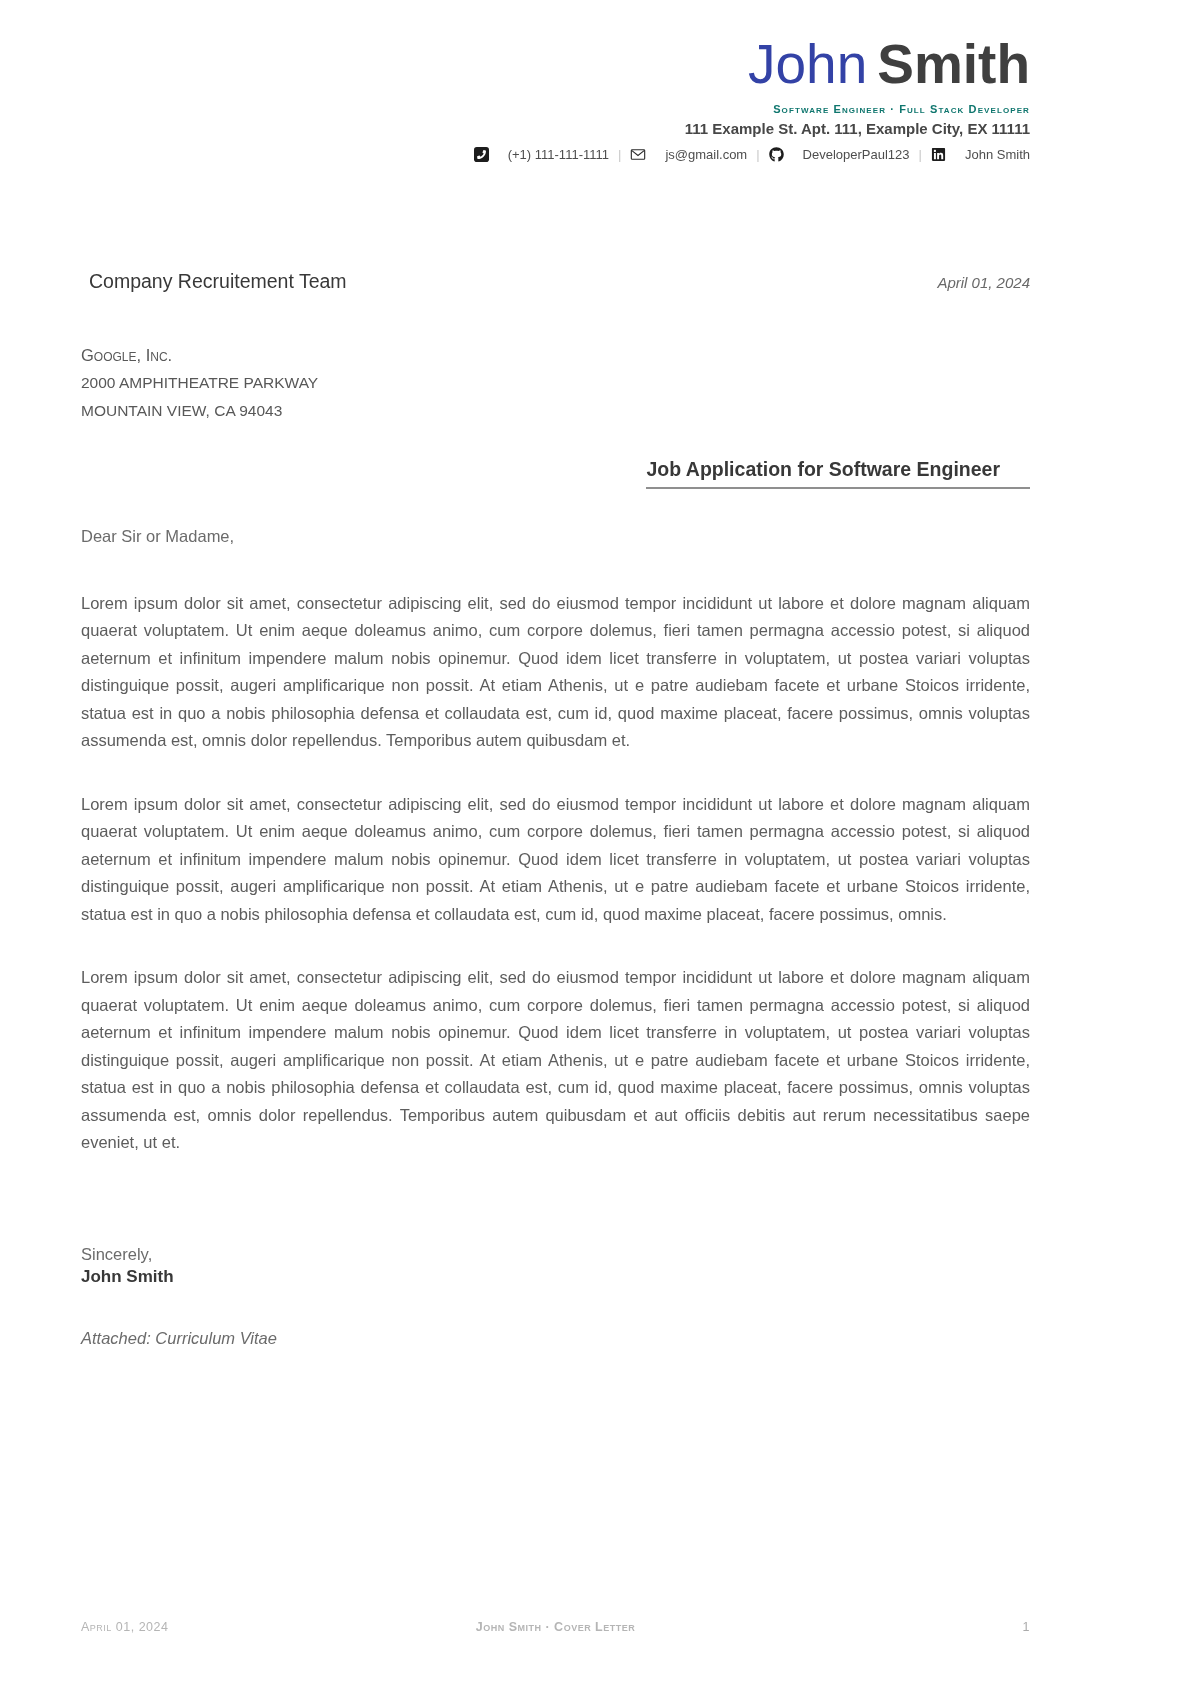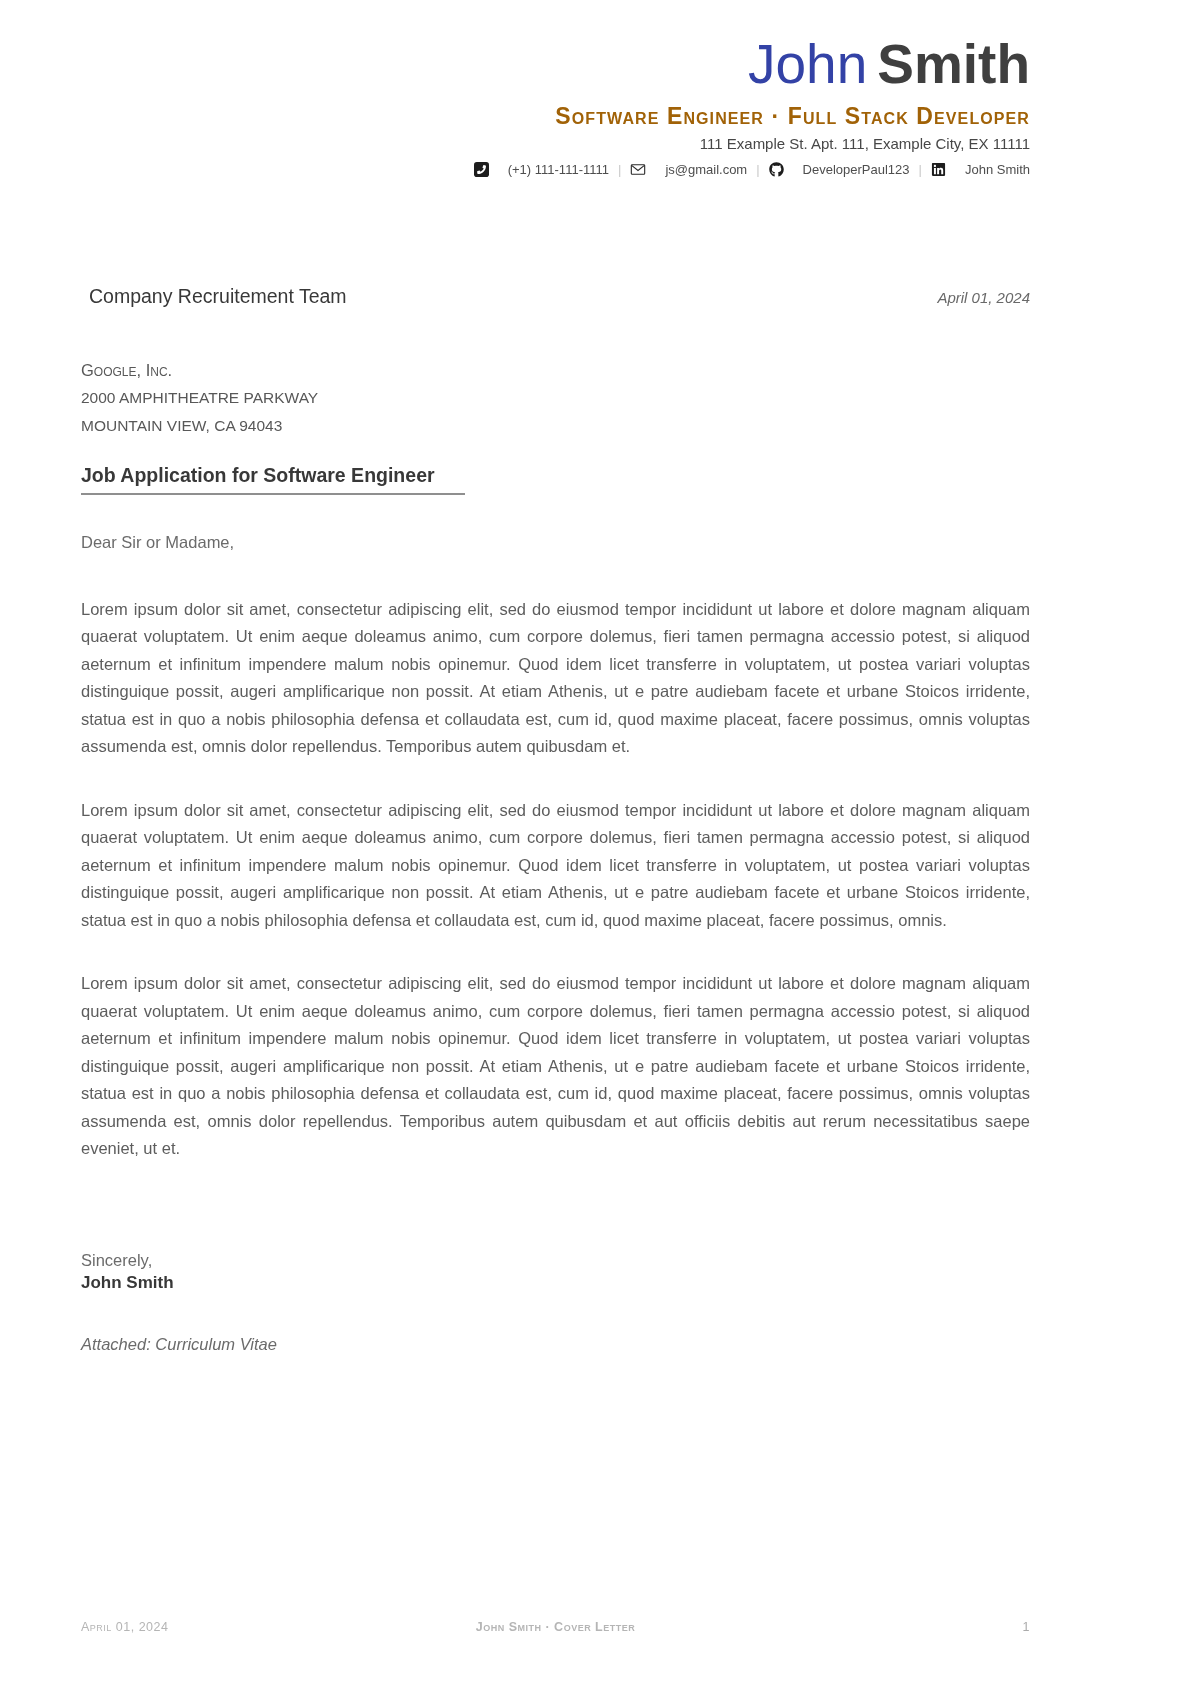--- a/index.html
+++ b/index.html
@@ -16,46 +16,46 @@
 
   
   .header { margin-top: 36px; text-align: right; }
   .name { font-size: 55px; line-height: 1.05; white-space: nowrap; }
   .name .first { color: #3342a6; font-weight: 300; }
   .name .last  { color: #3f3f3f; font-weight: 700; margin-left: 10px; }
   .tagline {
     margin-top: 9px;
     font-variant: small-caps;
     font-weight: 600;
-    font-size: 23px;
+    font-size: 11px;
     letter-spacing: 1.1px;
-    color: #a16207;
+    color: #0f766e;
   }
-  .address { margin-top: 5px; font-weight: 400; font-size: 15px; color: #474747; }
+  .address { margin-top: 5px; font-weight: 700; font-size: 15px; color: #474747; }
   .contacts {
     margin-top: 10px;
     display: flex; justify-content: flex-end; align-items: center;
     font-size: 13px; color: #4e4e4e; gap: 9px;
   }
   .contact-item { display: inline-flex; align-items: center; gap: 19px; white-space: nowrap; }
   .contact-item svg { display: block; }
   .sep { color: #c9c9c9; }
 
   
   .letter-head {
     margin-top: 108px;
     display: flex; justify-content: space-between; align-items: baseline;
   }
   .recipient-title { font-size: 19.5px; font-weight: 400; color: #383838; margin-left: 8px; }
   .letter-date { font-size: 15px; font-style: italic; color: #696969; }
 
   .recipient { margin-top: 48px; font-size: 15.5px; color: #585858; line-height: 28px; }
   .recipient .org { font-variant: small-caps; font-size: 16.5px; }
 
-  .subject-wrap { margin-top: 24px; }
+  .subject-wrap { margin-top: 33px; text-align: right; }
   .subject {
     display: inline-block;
     font-size: 19.5px; font-weight: 700; color: #383838;
     border-bottom: 2px solid #8f8f8f;
     padding-bottom: 6px; padding-right: 30px;
   }
 
   .greeting { margin-top: 38px; font-size: 16.5px; color: #6b6b6b; }
 
   .body-text p.para {

